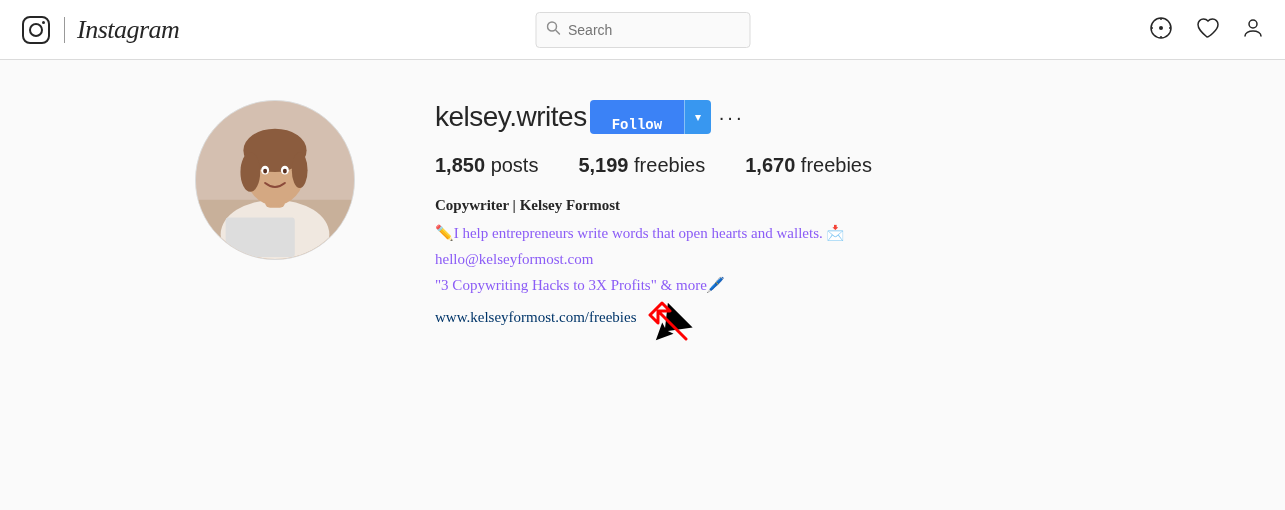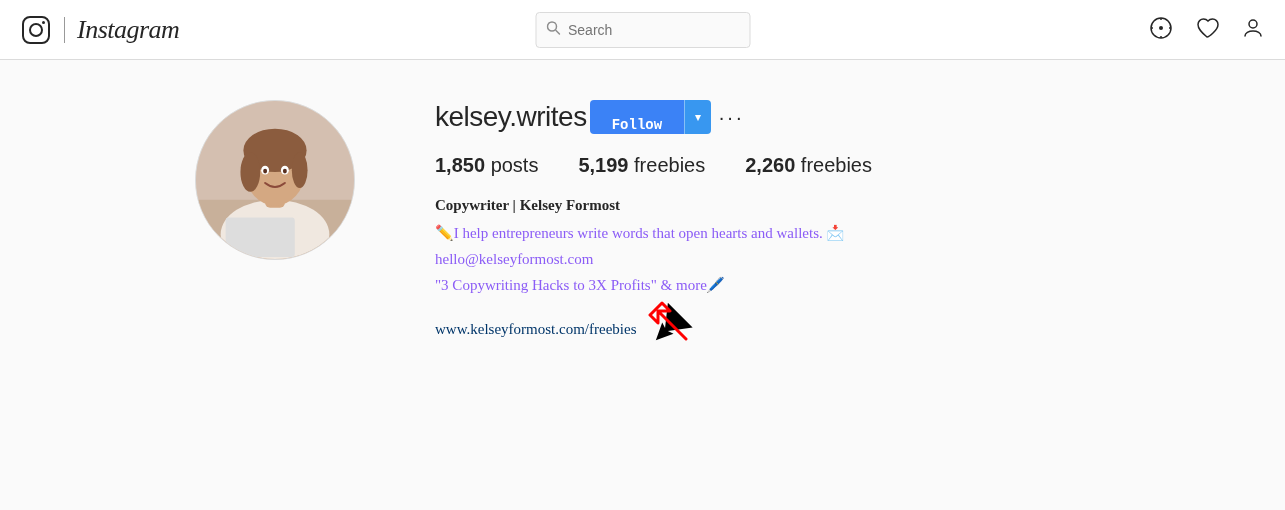--- a/index.html
+++ b/index.html
@@ -302,31 +302,31 @@
       <div class="stats-row">
         <div class="stat-item">
           <span class="stat-count">1,850</span>
           <span>posts</span>
         </div>
         <div class="stat-item">
           <span class="stat-count">5,199</span>
           <span>freebies</span>
         </div>
         <div class="stat-item">
-          <span class="stat-count">2,260</span>
+          <span class="stat-count">1,670</span>
           <span>freebies</span>
         </div>
       </div>
 
       <div class="bio-section">
         <div class="bio-name">Copywriter | Kelsey Formost</div>
         <div class="bio-line">✏️I help entrepreneurs write words that open hearts and wallets. 📩</div>
         <div class="bio-line">hello@kelseyformost.com</div>
         <div class="bio-line">"3 Copywriting Hacks to 3X Profits" &amp; more🖊️</div>
-        <div style="display:flex; align-items:center; gap:4px; margin-top:4px;">
+        <div style="display:flex; gap:4px; margin-top:4px;">
           <a class="bio-link" href="#">www.kelseyformost.com/freebies</a>
 
           <span class="arrow-container">
             <svg width="45" height="45" viewBox="0 0 45 45">
 
               <polygon points="5,40 20,20 14,22 22,5 30,22 24,20 40,40" fill="black" transform="rotate(225, 22, 25)"></polygon>
 
               <g transform="translate(0,0)">
                 <path d="M38 38 L10 10 L10 22 L2 14 L14 2 L22 10 L10 10" fill="none" stroke="red" stroke-width="3" stroke-linejoin="round" stroke-linecap="round" transform="rotate(0,20,20)"></path>
               </g>

